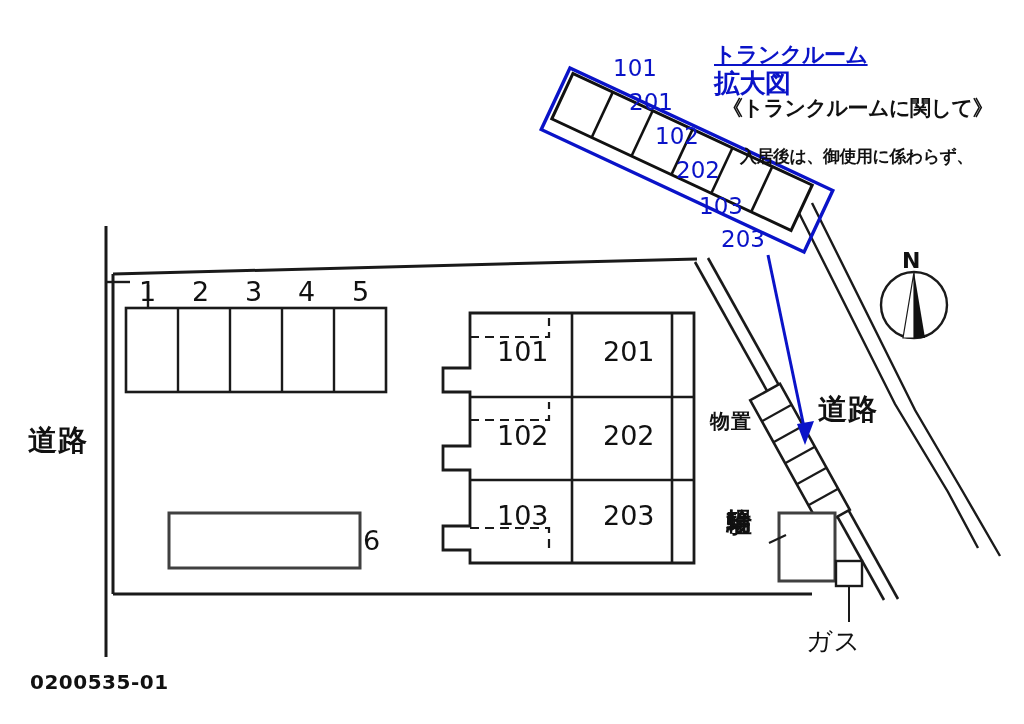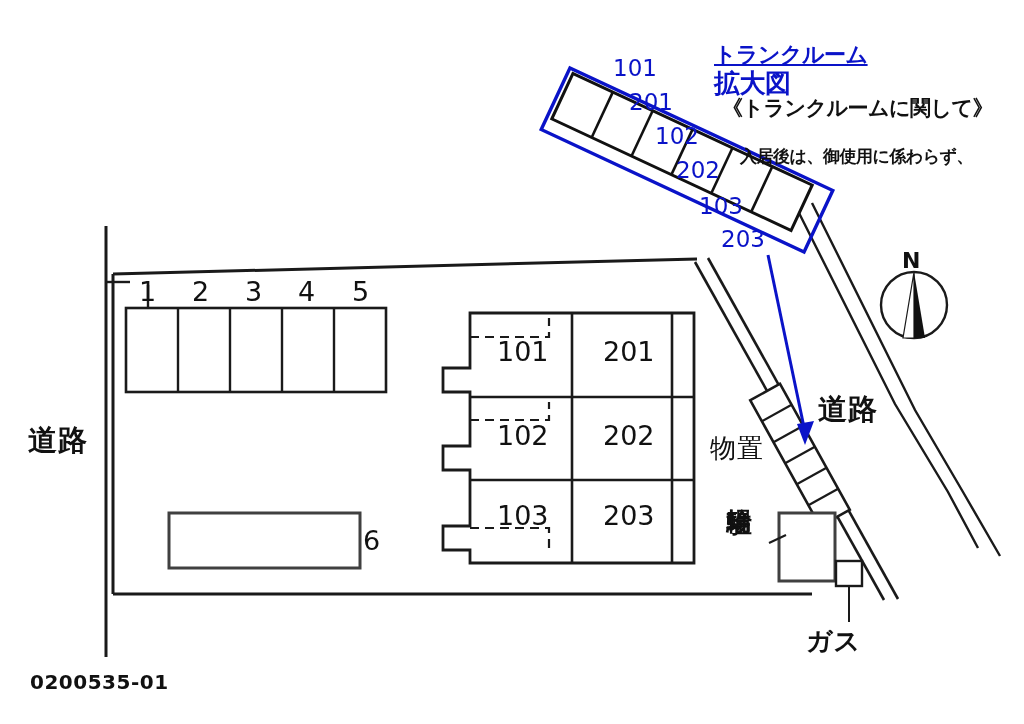--- a/index.html
+++ b/index.html
@@ -52,23 +52,23 @@
   
   #title-trunk      { left: 714px; top: 42px;  font-size: 22px; font-weight: 700; letter-spacing: -0.5px; text-decoration: underline; }
   #title-trunk2     { left: 714px; top: 68px;  font-size: 26px; font-weight: 700; letter-spacing: -0.5px; }
   #note-1           { left: 722px; top: 96px;  font-size: 21px; font-weight: 700; letter-spacing: -0.5px; font-family: Liberation Serif, serif; }
   #note-2           { left: 740px; top: 118px; font-size: 17px; font-weight: 700; letter-spacing: -0.5px; margin-top: 28px; }
   #note-3           { left: 740px; top: 140px; font-size: 17px; font-weight: 700; letter-spacing: -0.5px; }
 
   #road-left        { left: 28px;  top: 423px; font-size: 29px; font-weight: 700; letter-spacing: 1px; }
   #road-right       { left: 818px; top: 392px; font-size: 29px; font-weight: 700; letter-spacing: 1px; }
 
-  #lbl-monooki      { left: 710px; top: 433px; font-size: 26px; font-weight: 400; letter-spacing: 1px; }
+  #lbl-monooki      { left: 710px; top: 410px; font-size: 20px; font-weight: 700; letter-spacing: 1px; }
   #lbl-chuurinjou   { left: 726px; top: 468px; font-size: 25px; font-weight: 700; line-height: 1.03; }
-  #lbl-gas          { left: 806px; top: 626px; font-size: 26px; font-weight: 700; letter-spacing: 1px; }
+  #lbl-gas          { left: 806px; top: 626px; font-size: 26px; font-weight: 400; letter-spacing: 1px; }
 
   #compass-n        { left: 902px; top: 248px; font-size: 22px; font-weight: 700; }
 
   #refno            { left: 30px;  top: 671px; font-size: 20px; font-weight: 700; letter-spacing: 0.5px; color:#111; }
 
   .park-no          { font-size: 27px; }
   .unit-no          { font-size: 27px; }
   .det-no           { font-size: 23px; }
 </style>
 </head>

